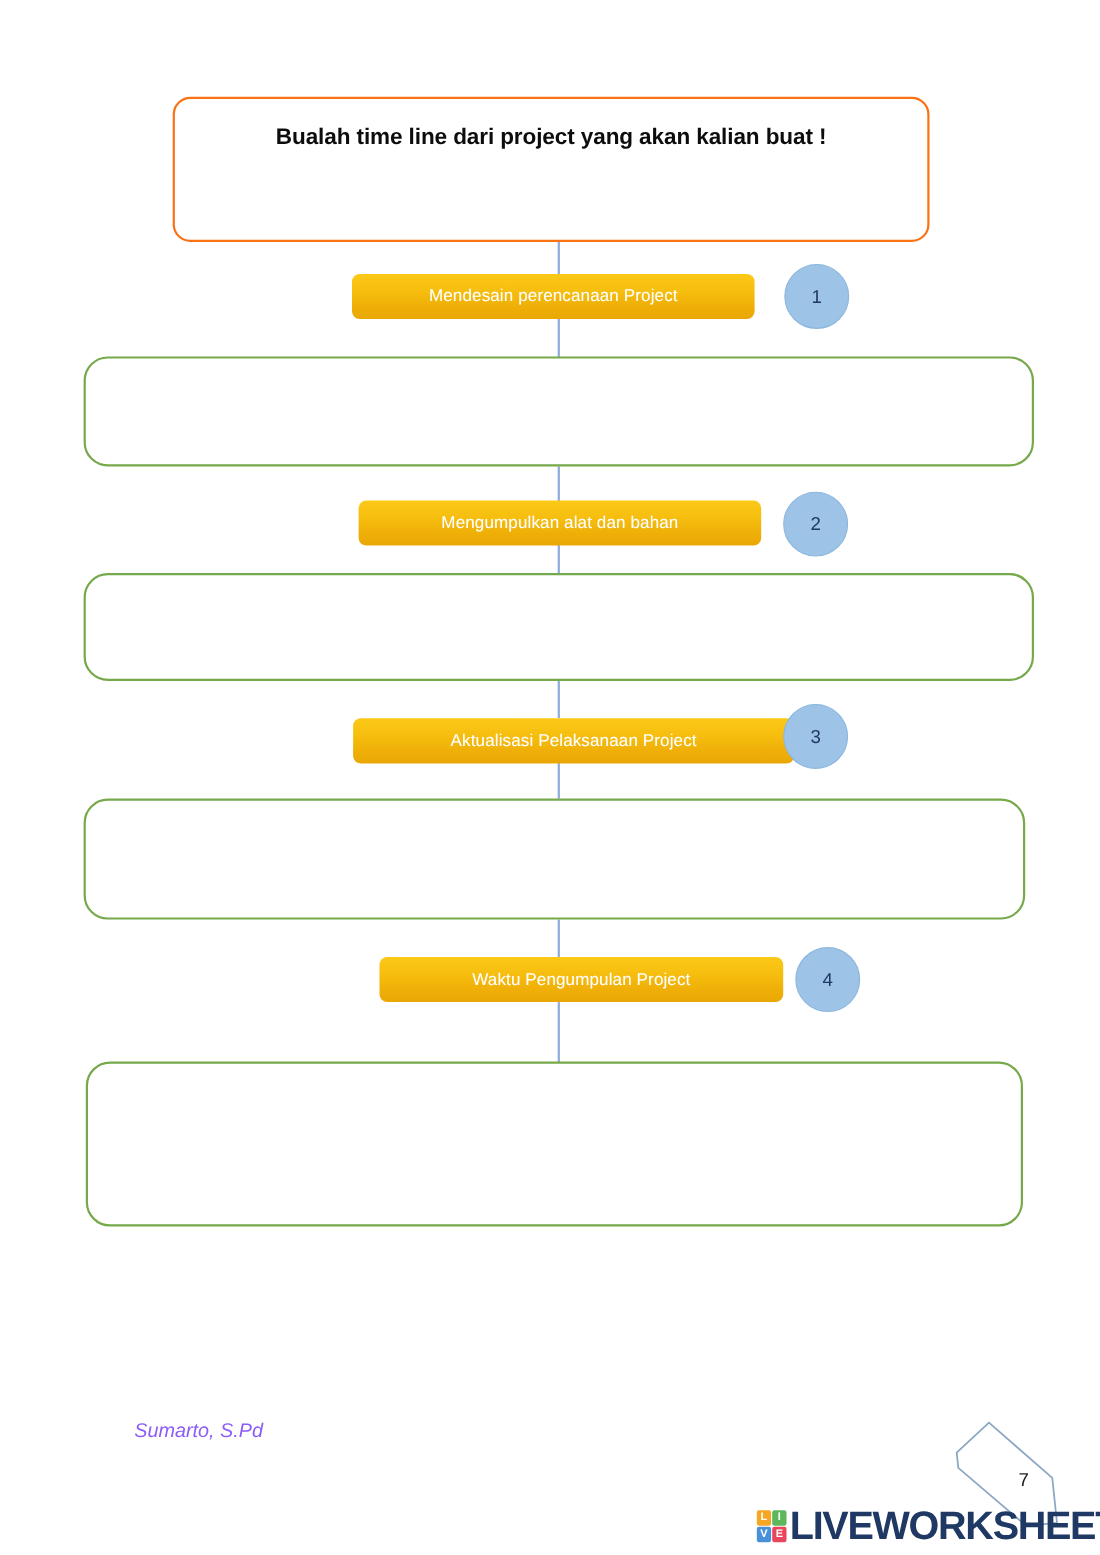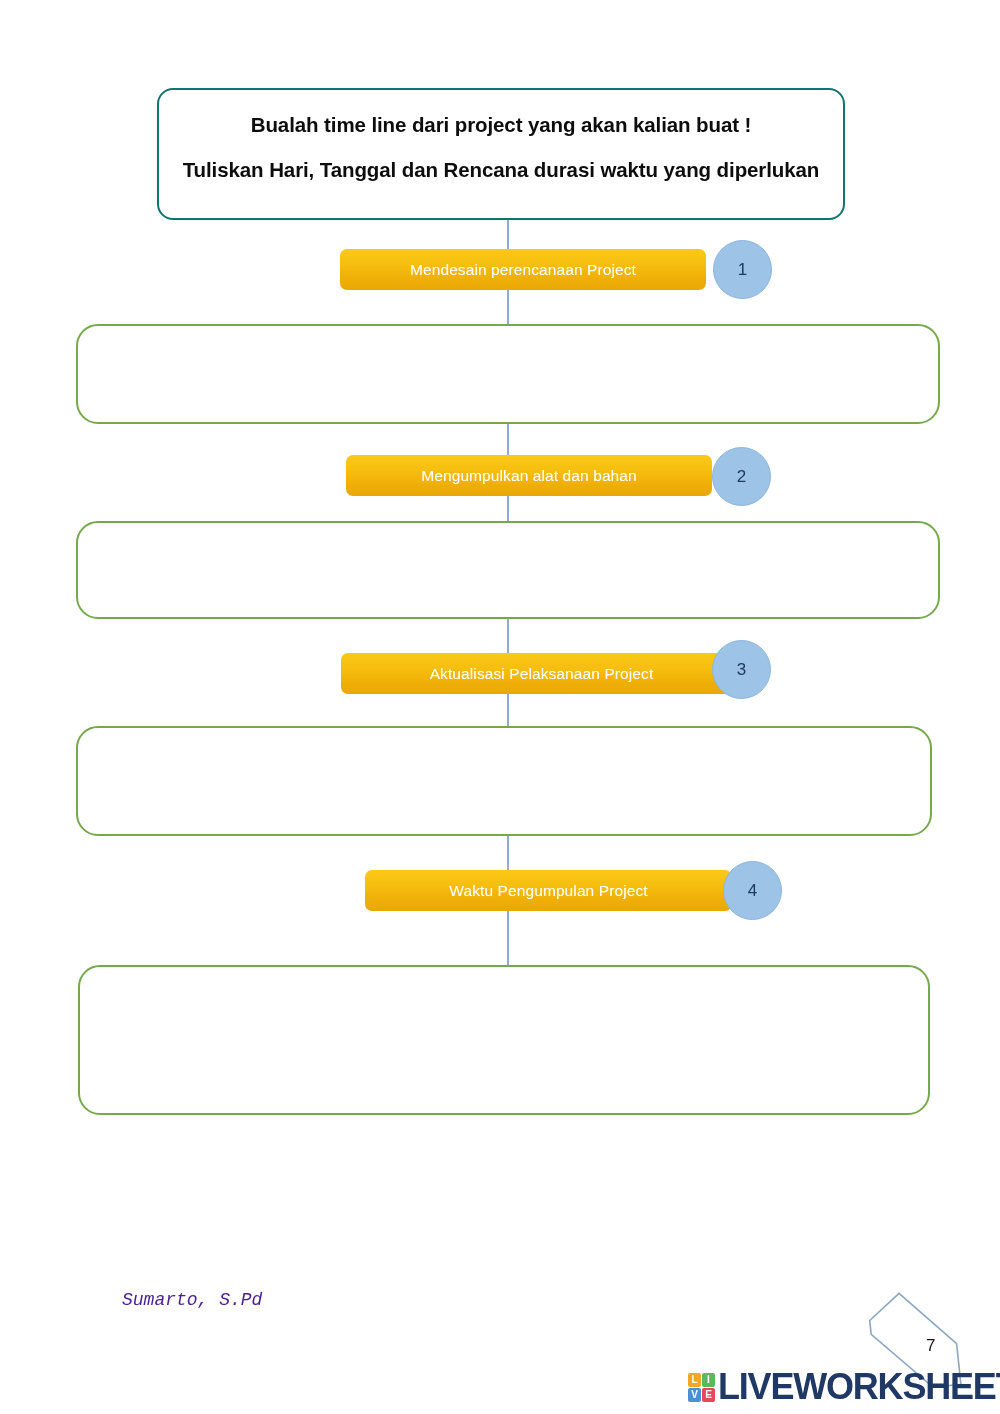--- a/index.html
+++ b/index.html
@@ -29,21 +29,21 @@
   }
 
   
   .prompt-box {
     position: absolute;
     left: 157px;
     top: 88px;
     width: 688px;
     height: 132px;
     box-sizing: border-box;
-    border: 2px solid #0f766e;
+    border: 2px solid #f97316;
     border-radius: 16px;
     background: #ffffff;
     z-index: 3;
     display: flex;
     flex-direction: column;
     padding-top: 24px;
   }
   .prompt-line {
     font-size: 20.5px;
     font-weight: bold;
@@ -59,21 +59,20 @@
   .step-bar {
     position: absolute;
     height: 41px;
     box-sizing: border-box;
     border-radius: 7px;
     background: linear-gradient(to bottom, #FCC917 0%, #F6BE0F 38%, #EFAF07 72%, #E9A705 100%);
     z-index: 3;
     display: flex;
     align-items: center;
     justify-content: center;
-    margin-left: 20px;
   }
   .step-bar-label {
     color: #FFFFFF;
     font-size: 15.5px;
     font-weight: 400;
     line-height: 1;
     letter-spacing: 0.1px;
     white-space: nowrap;
     text-shadow: 0 0 1px rgba(255,255,255,0.25);
   }
@@ -107,24 +106,24 @@
     border-radius: 22px;
     background: #ffffff;
     z-index: 2;
   }
 
   
   .signature {
     position: absolute;
     left: 122px;
     top: 1290px;
-    font-family: Liberation Mono, monospace;
+    font-family: Liberation Sans, sans-serif;
     font-style: italic;
     font-size: 18px;
-    color: #4c1d95;
+    color: #8b5cf6;
     white-space: nowrap;
   }
 
   .page-tag {
     position: absolute;
     left: 868px;
     top: 1286px;
     width: 100px;
     height: 108px;
     z-index: 4;
@@ -186,21 +185,20 @@
   <div class="connector" style="left:507px; top:290px; height:36px;"></div>
   <div class="connector" style="left:507px; top:424px; height:33px;"></div>
   <div class="connector" style="left:507px; top:495px; height:32px;"></div>
   <div class="connector" style="left:507px; top:618px; height:35px;"></div>
   <div class="connector" style="left:507px; top:693px; height:33px;"></div>
   <div class="connector" style="left:507px; top:836px; height:34px;"></div>
   <div class="connector" style="left:507px; top:911px; height:62px;"></div>
 
   <div class="prompt-box">
     <div class="prompt-line">Bualah time line dari project yang akan kalian buat !</div>
-    <div class="prompt-line second">Tuliskan Hari, Tanggal dan Rencana durasi waktu yang diperlukan</div>
   </div>
 
   <div class="step-bar" style="left:320px; top:249px; width:366px;">
     <span class="step-bar-label">Mendesain perencanaan Project</span>
   </div>
   <div class="step-circle" style="left:713px; top:240px;">
     <span class="step-circle-num">1</span>
   </div>
   <div class="answer-box" style="left:76px; top:324px; width:864px; height:100px;"></div>
 

